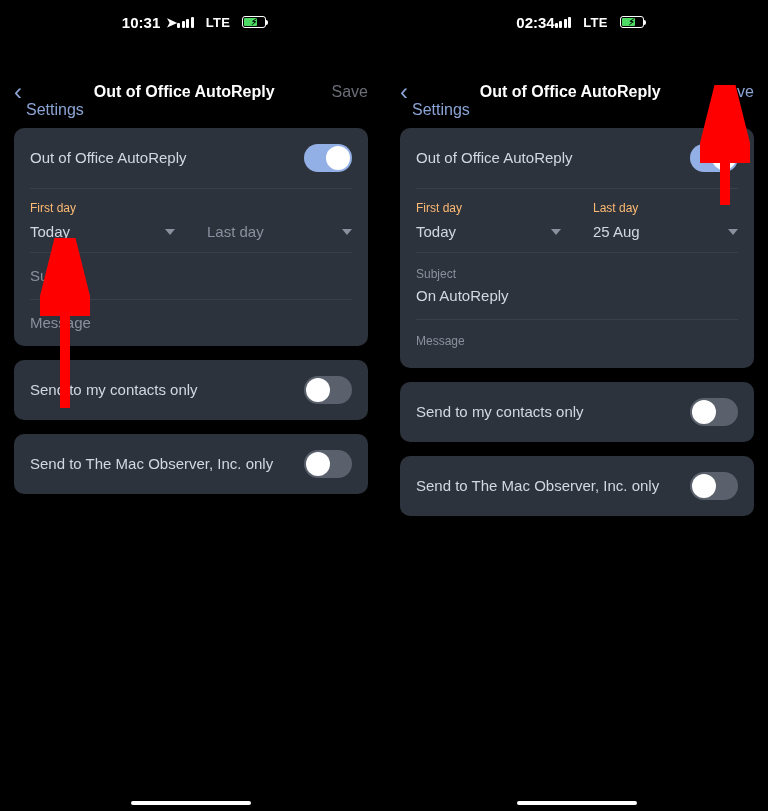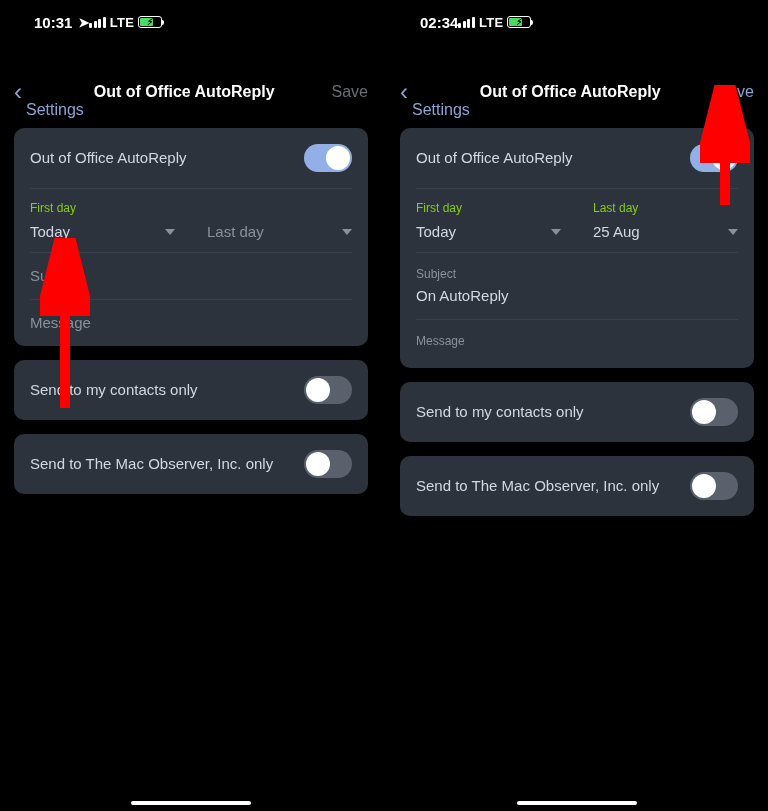--- a/index.html
+++ b/index.html
@@ -17,29 +17,29 @@
       background: #000;
       display: flex;
       flex-direction: column;
       border-radius: 28px;
       overflow: hidden;
       position: relative;
     }
     .status-bar {
       height: 44px;
       display: flex;
-      justify-content: flex-start;
+      justify-content: center;
       align-items: center;
       padding: 0 28px 0 34px;
       color: #fff;
       font-size: 15px;
       font-weight: 600;
     }
     .status-left { display:flex; align-items:center; gap:6px; }
-    .status-right { display:flex; align-items:center; gap:4px; }
+    .status-right { display:flex; align-items:center; gap:12px; }
     .nav-bar {
       height: 52px;
       display: flex;
       align-items: center;
       padding: 0 14px;
       gap: 6px;
       margin-top: 22px;
     }
     .back-chevron { color:#8ba4d4; font-size:24px; line-height:1; margin-right:-2px;}
     .back-label { color:#8ba4d4; font-size:16px;margin-top:36px; }
@@ -66,21 +66,21 @@
     .toggle-on { background:#93b0e6; }
     .toggle-off { background:#5a616c; }
     .knob {
       width:24px; height:24px; border-radius:50%; background:#fff;
       position:absolute; top:2px;
     }
     .toggle-on .knob { right:2px; }
     .toggle-off .knob { left:2px; }
     .date-row { display:flex; padding:4px 0 0; }
     .date-col { flex:1; padding:8px 16px 12px; display:flex; flex-direction:column; gap:8px; }
-    .field-cap { color:#84cc16; font-size:12px; }
+    .field-cap { color:#fdba74; font-size:12px; }
     .field-val-row { display:flex; align-items:center; justify-content:space-between; }
     .field-val { color:#d2d7e1; font-size:15px; }
     .field-ph { color:#8a919e; font-size:15px; }
     .tri-down { width:0; height:0; border-left:5px solid transparent; border-right:5px solid transparent; border-top:6px solid #8a919e; }
     .input-row { padding:14px 16px; }
     .input-cap { color:#8a919e; font-size:12px; margin-bottom:6px; }
     .msg-body { color:#b7bece; font-size:14px; line-height:1.6; white-space:pre-line; }
     .home-indicator {
       position:absolute; bottom:6px; left:50%; transform:translateX(-50%);
       width:120px; height:4px; background:#fff; border-radius:3px;

